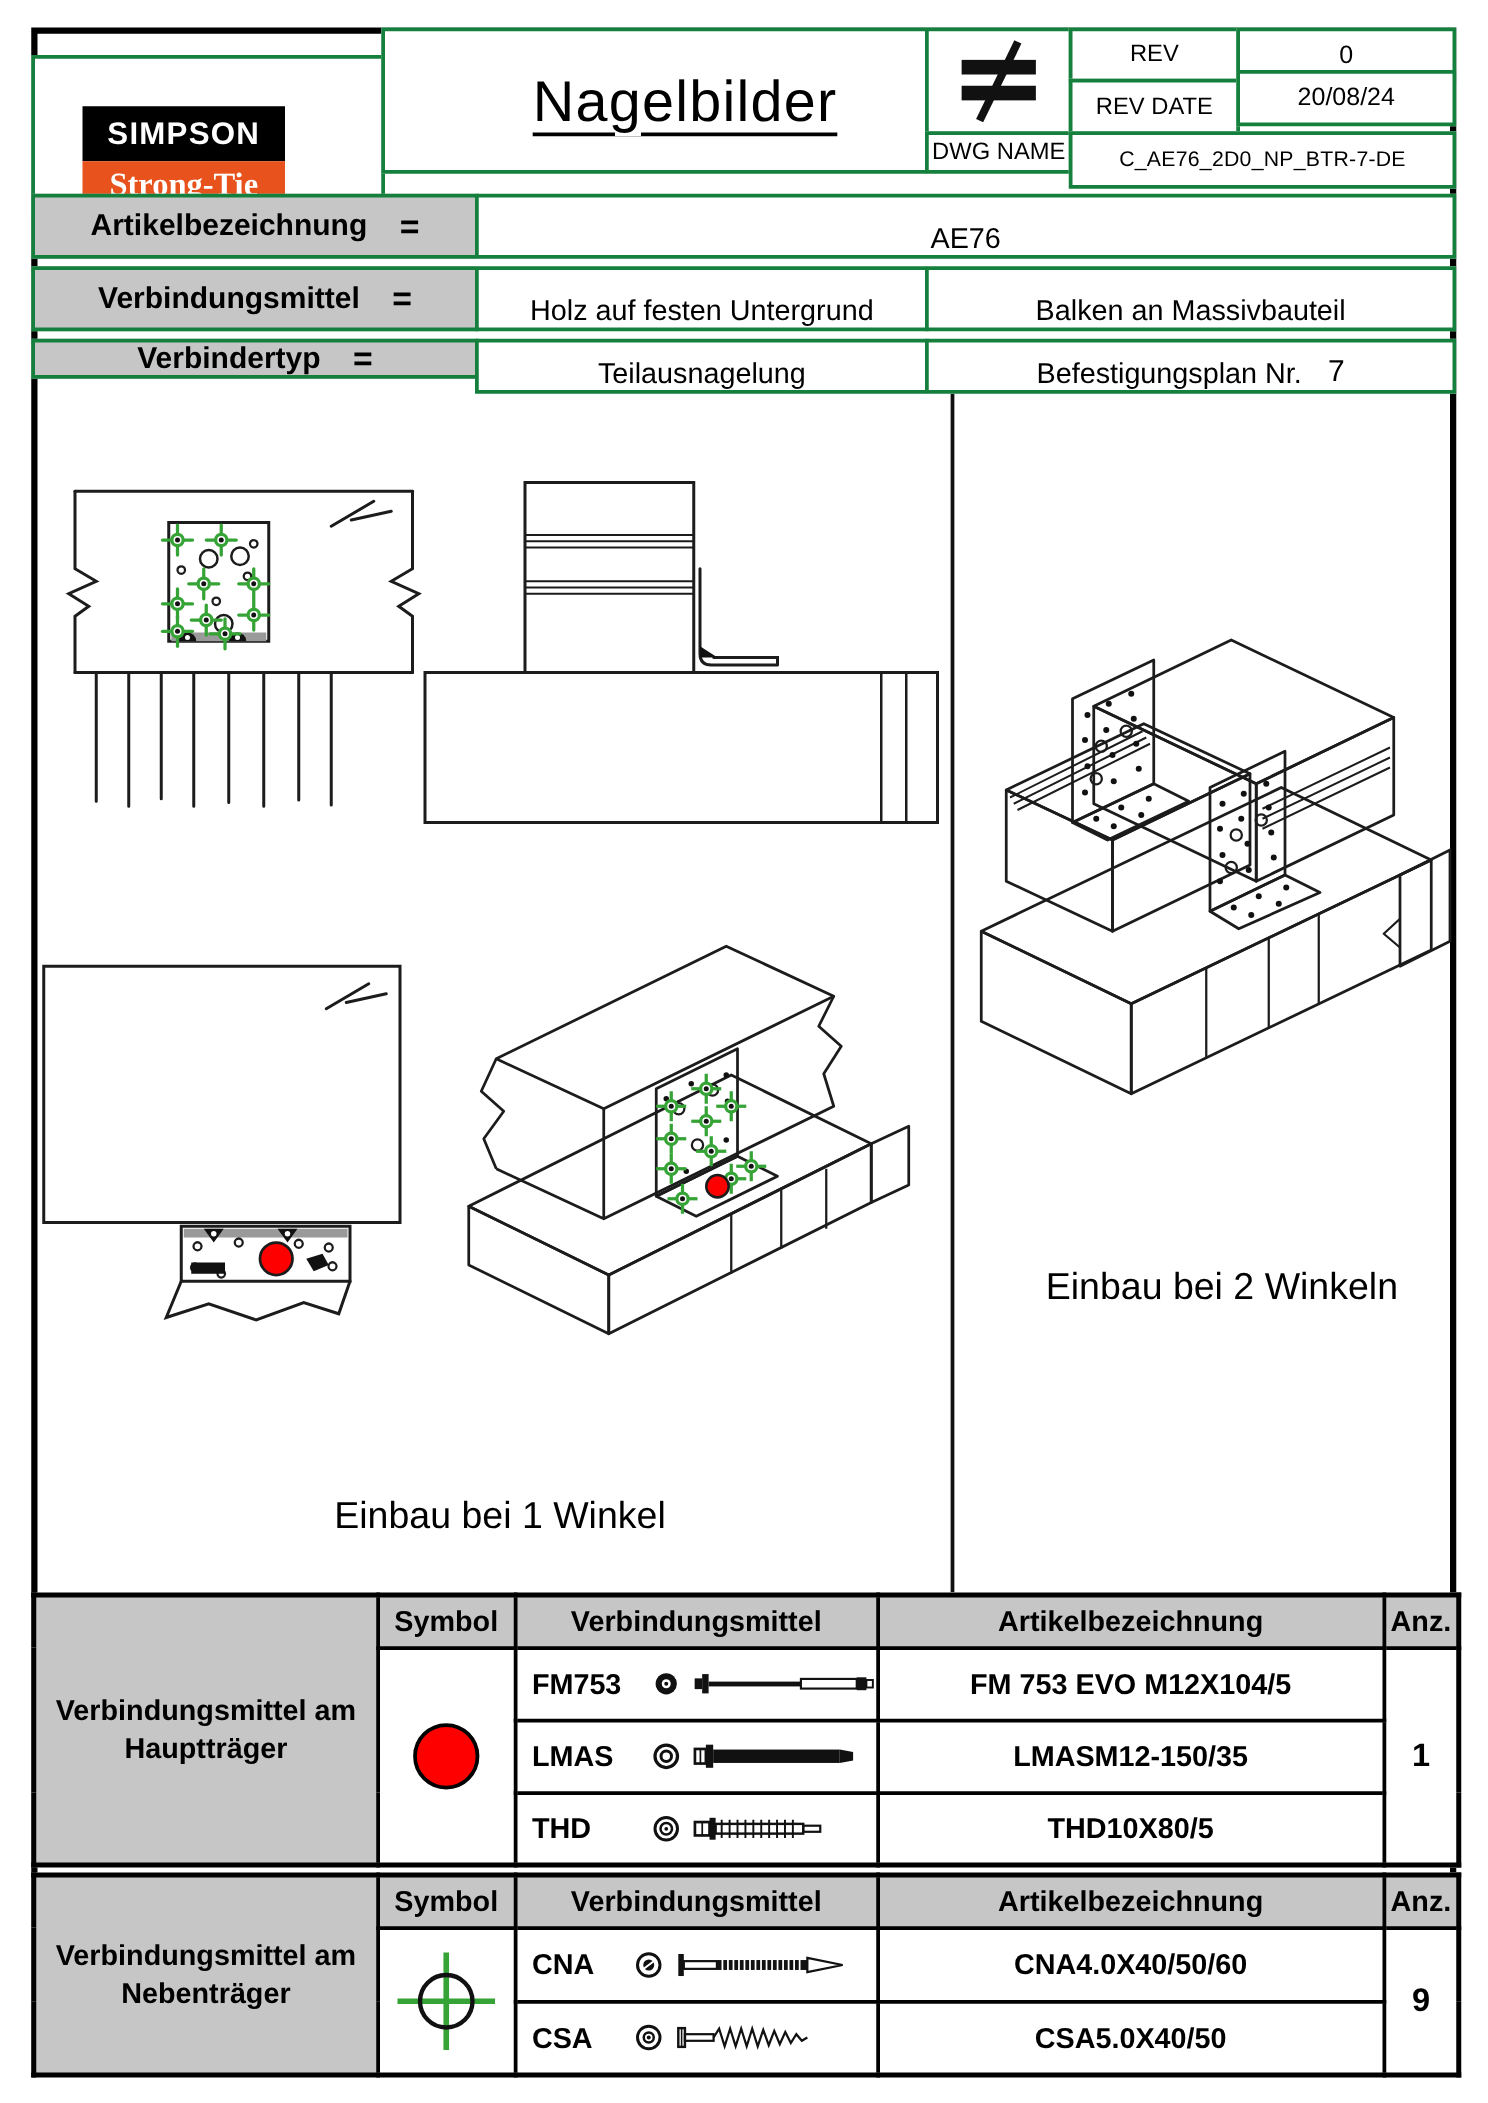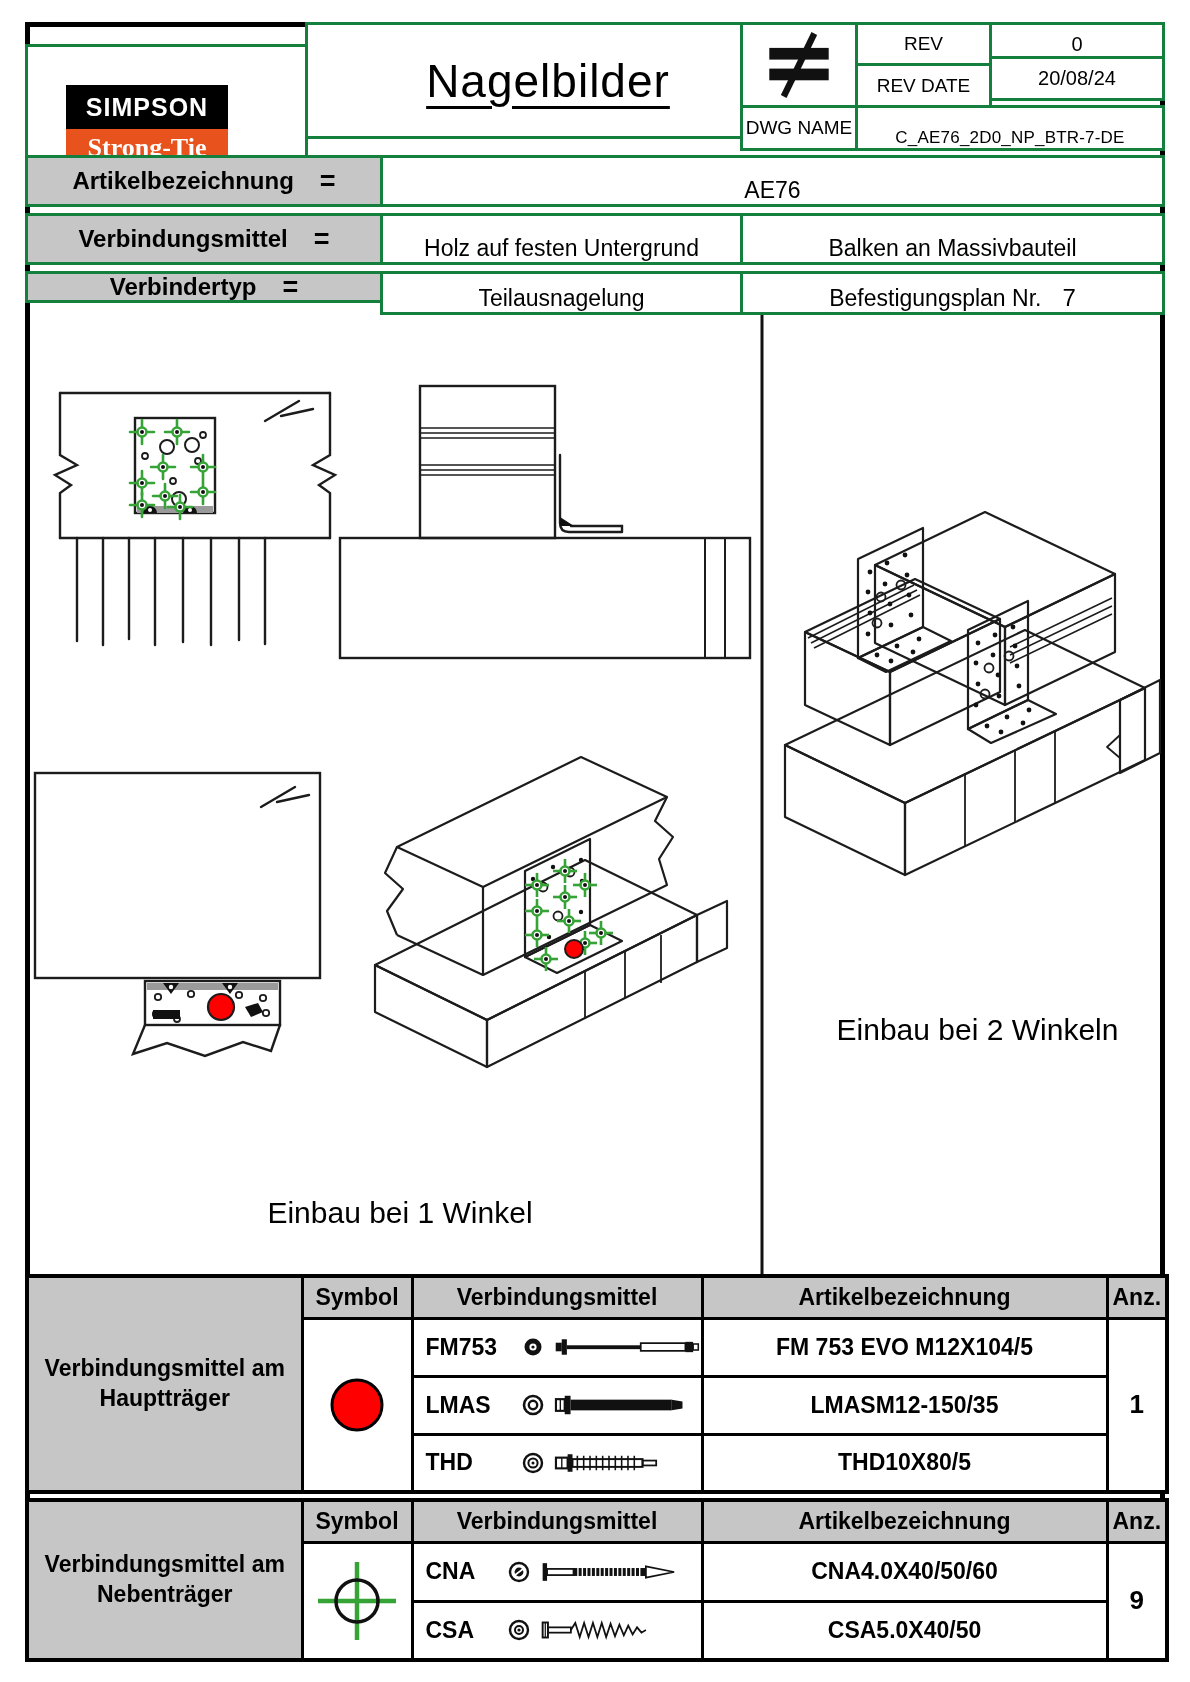--- a/index.html
+++ b/index.html
@@ -14,21 +14,21 @@
   .logo{position:absolute;left:38px;top:38px;width:162px;}
   .logo-black{background:#000;color:#fff;text-align:center;font-weight:bold;
               font-size:25px;letter-spacing:1px;padding:8px 4px 7px;}
   .logo-orange{background:#E8521D;color:#fff;text-align:center;font-weight:bold;
                font-family:"Liberation Serif",serif;font-size:26px;padding:4px 4px 6px;}
   .logo-reg{position:absolute;right:-11px;bottom:-13px;font-size:10px;}
   .page-title{font-size:46px;text-decoration:underline;text-underline-offset:9px;
               text-decoration-thickness:3px;letter-spacing:1px;}
   .hdr-small{font-size:19px;}
   .hdr-val{font-size:20px;}
-  .dwg-val{font-size:17px;letter-spacing:0.2px;align-items:flex-end;}
+  .dwg-val{font-size:17px;letter-spacing:0.2px;}
   
   .info-label{font-weight:bold;font-size:24px;display:flex;align-items:center;justify-content:center;gap:26px;}
   .info-eq{font-weight:bold;font-size:27px;}
   .info-val{font-size:23px;align-items:flex-end;}
   
   .caption{position:absolute;text-align:center;font-size:30px;}
   
   .ftable{position:absolute;border-collapse:collapse;table-layout:fixed;background:#fff;}
   .ftable,.ftable td,.ftable th{border:3px solid #000;}
   .ftable{border-width:4px;}
@@ -80,21 +80,21 @@
   </div>
   <div class="cell hdr-val" style="left:989px;top:22px;width:176px;height:44px;">
     <span>0</span>
   </div>
   <div class="cell hdr-small" style="left:855px;top:63px;width:137px;height:45px;">
     <span>REV DATE</span>
   </div>
   <div class="cell hdr-val" style="left:989px;top:56px;width:176px;height:45px;">
     <span>20/08/24</span>
   </div>
-  <div class="cell hdr-small" style="left:740px;top:105px;width:118px;height:46px;">
+  <div class="cell hdr-small" style="left:740px;top:105px;width:118px;height:34px;">
     <span>DWG NAME</span>
   </div>
   <div class="cell dwg-val" style="left:855px;top:105px;width:310px;height:46px;">
     <span>C_AE76_2D0_NP_BTR-7-DE</span>
   </div>
 
   <div class="cell gray info-label" style="left:25px;top:155px;width:358px;height:52px;">
     <span>Artikelbezeichnung</span>
       <span class="info-eq">=</span>
   </div>

